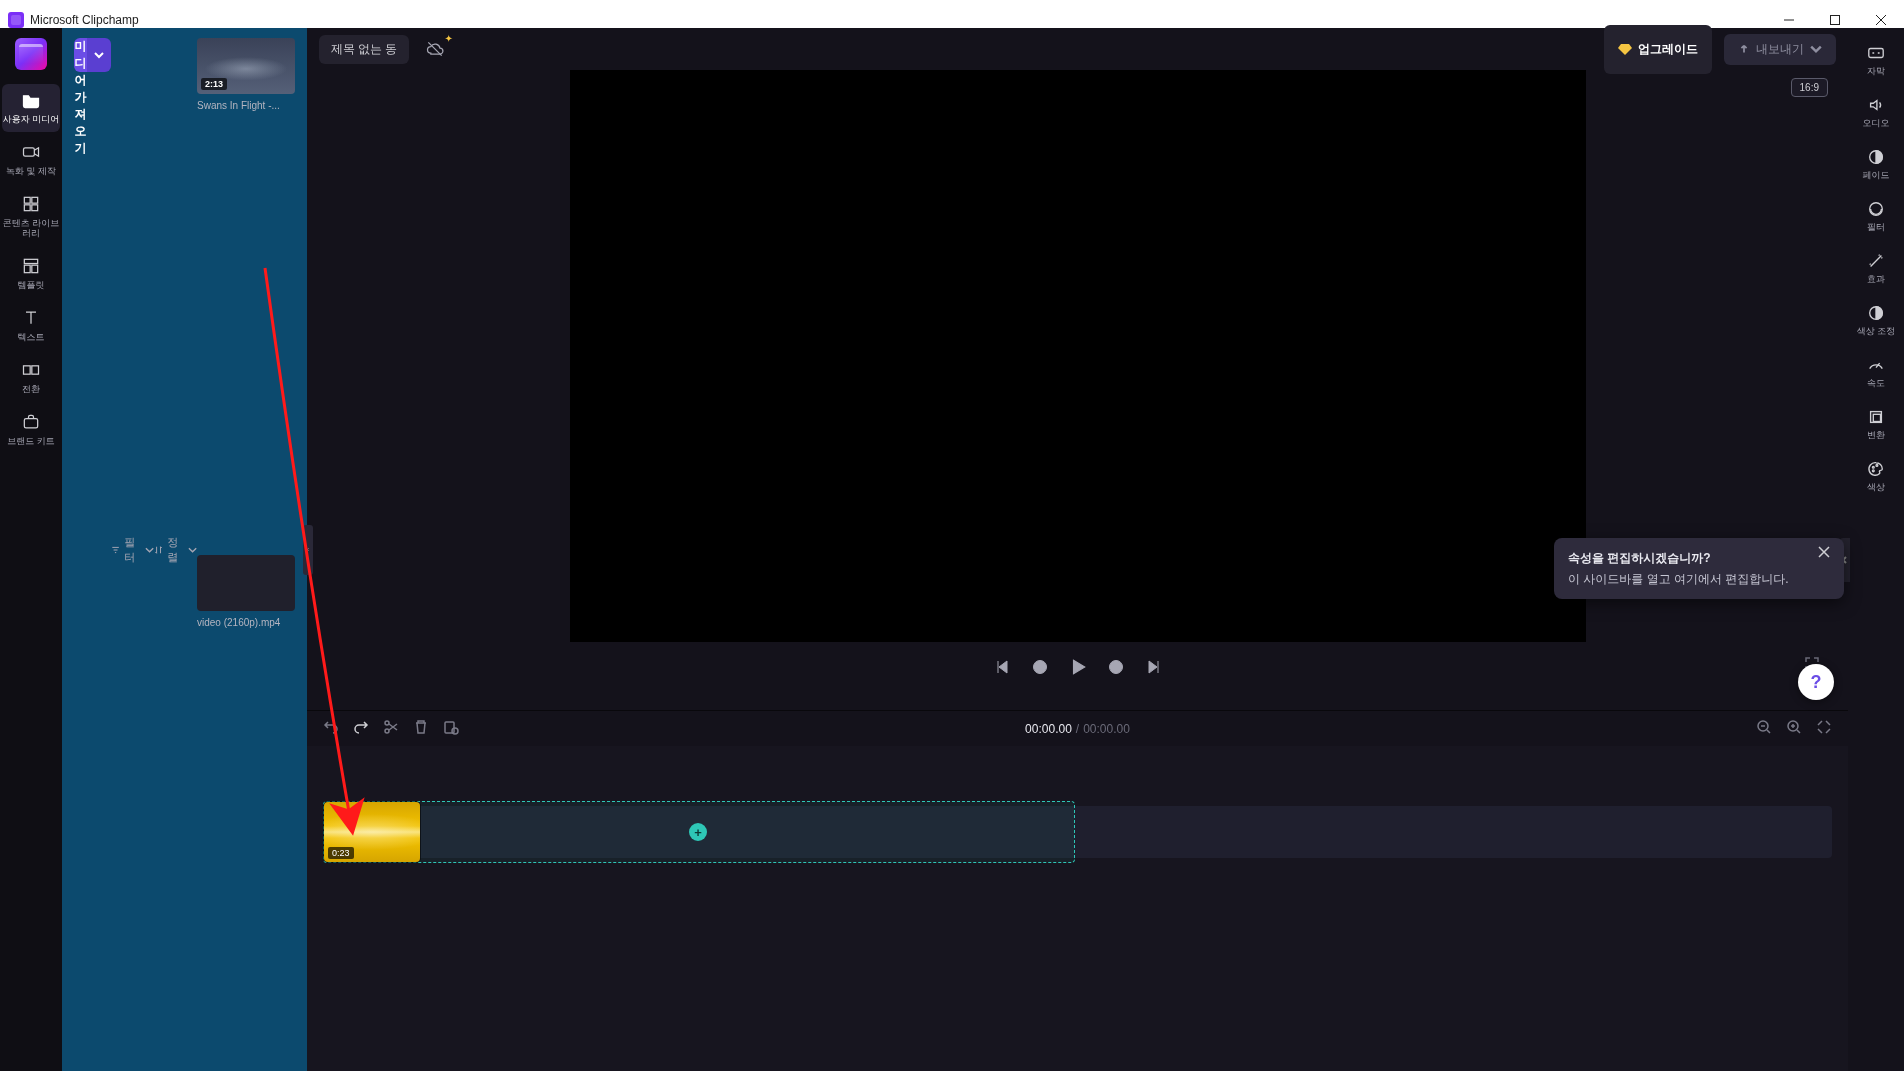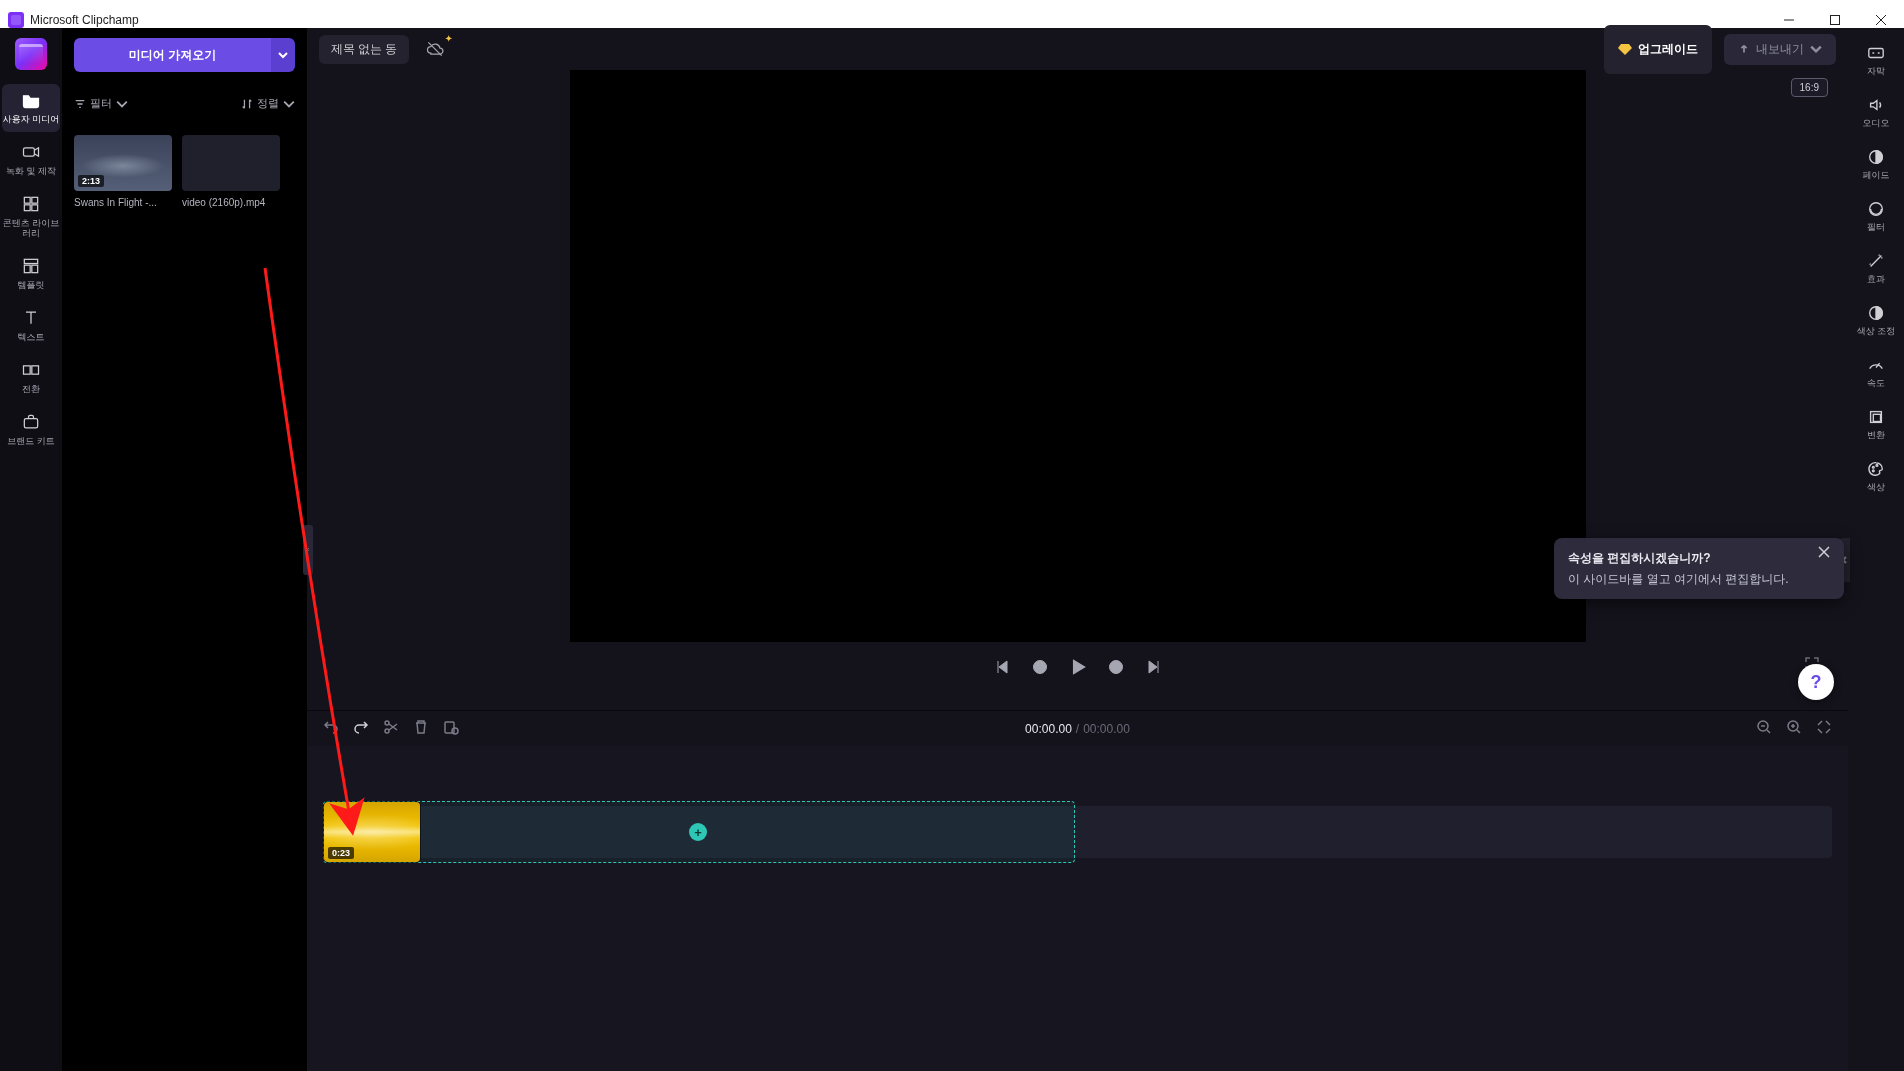--- a/index.html
+++ b/index.html
@@ -18,21 +18,21 @@
 
 .nav{ width:62px; background:#0f0e14; display:flex; flex-direction:column; align-items:center; padding-top:10px; gap:4px; }
 .logo{ width:32px; height:32px; border-radius:6px; background:linear-gradient(135deg,#9b5cff,#7b2ff7,#f107a3); margin-bottom:10px; position:relative; }
 .logo::after{ content:""; position:absolute; inset:6px 4px; border-radius:3px; background:linear-gradient(#fff2,#fff0); border-top:3px solid #fff8; }
 .nav-item{ width:58px; padding:6px 0 8px; display:flex; flex-direction:column; align-items:center; gap:4px; font-size:9px; line-height:10px; text-align:center; color:#a6a6b3; border-radius:6px; }
 .nav-item.active{ background:#252233; color:#fff; }
 .nav-item svg{ width:20px; height:20px; stroke:#cfcfd4; fill:none; stroke-width:1.5; }
 .nav-item.active svg{ stroke:#fff; fill:#fff; }
 
 
-.mediapanel{ width:245px; background:#000000; display:flex; flex-direction:column; padding:10px 12px; gap:24px; position:relative; }
+.mediapanel{ width:245px; background:#0c4a6e; display:flex; flex-direction:row; padding:10px 12px; gap:0; position:relative; }
 .import-row{ display:flex; gap:0; }
 .import-btn{ flex:1; height:34px; background:#6b4de6; color:#fff; border:none; border-radius:6px 0 0 6px; font-size:12px; font-weight:600; }
 .import-dd{ width:24px; height:34px; background:#5a3fd1; border:none; border-radius:0 6px 6px 0; display:flex; align-items:center; justify-content:center; }
 .import-dd svg{ width:10px; height:10px; stroke:#fff; fill:none; stroke-width:2; }
 .filter-row{ display:flex; justify-content:space-between; font-size:11px; color:#a6a6b3; }
 .filter-row span{ display:flex; align-items:center; gap:4px; }
 .filter-row svg{ width:12px; height:12px; stroke:#a6a6b3; fill:none; stroke-width:1.5; }
 .media-grid{ display:flex; gap:10px; flex-wrap:wrap; }
 .media-item{ width:98px; }
 .thumb{ width:98px; height:56px; border-radius:4px; background:#2a2838; position:relative; overflow:hidden; }
@@ -78,21 +78,21 @@
 .timecode .sep{ color:#6a6a78; margin:0 4px; }
 .timecode .tot{ color:#6a6a78; }
 .tl-toolbar .right{ margin-left:auto; display:flex; gap:14px; }
 
 
 .timeline{ flex:1; position:relative; background:#17151f; padding:60px 16px 0; }
 .track{ position:relative; height:52px; background:#1f1f2e; border-radius:4px; }
 .dropzone{ position:absolute; left:0; top:-5px; bottom:-5px; width:752px; border:1.5px dashed #2ec7b6; border-radius:4px; background:#2ec7b612; }
 .dragclip{ position:absolute; left:1px; top:-4px; width:96px; height:60px; border-radius:4px; overflow:hidden; background:linear-gradient(#d6a500,#f2c200 40%,#f9e06a 50%,#f2c200 60%,#d6a500); box-shadow:0 0 0 1px #0008; }
 .dragclip::before{ content:""; position:absolute; inset:0; background:radial-gradient(ellipse 120% 50% at 50% 50%, #fff6 0%, #fff0 60%); }
-.dragclip .dur{ position:absolute; left:4px; bottom:3px; background:#000a; color:#fff; font-size:9px; font-weight:700; padding:1px 4px; border-radius:2px; }
+.dragclip .dur{ position:absolute; left:4px; bottom:3px; background:#000a; color:#fff; font-size:9px; font-weight:400; padding:1px 4px; border-radius:2px; }
 .addbtn{ position:absolute; left:374px; top:50%; transform:translate(-50%,-50%); width:18px; height:18px; border-radius:50%; background:#2ec7b6; display:flex; align-items:center; justify-content:center; color:#0b3b36; font-size:13px; font-weight:700; }
 
 
 .toolrail{ width:56px; background:#14121b; display:flex; flex-direction:column; align-items:center; padding-top:10px; gap:6px; position:relative; }
 .tool{ width:48px; padding:6px 0 8px; display:flex; flex-direction:column; align-items:center; gap:4px; font-size:9px; color:#a6a6b3; text-align:center; line-height:10px; }
 .tool svg{ width:18px; height:18px; stroke:#cfcfd4; fill:none; stroke-width:1.5; }
 .toolrail .expand-tab{ position:absolute; left:-8px; top:510px; width:10px; height:44px; background:#24222e; border-radius:3px 0 0 3px; display:flex; align-items:center; justify-content:center; }
 .toolrail .expand-tab svg{ width:8px; height:8px; stroke:#888; fill:none; stroke-width:2; }
 
 

